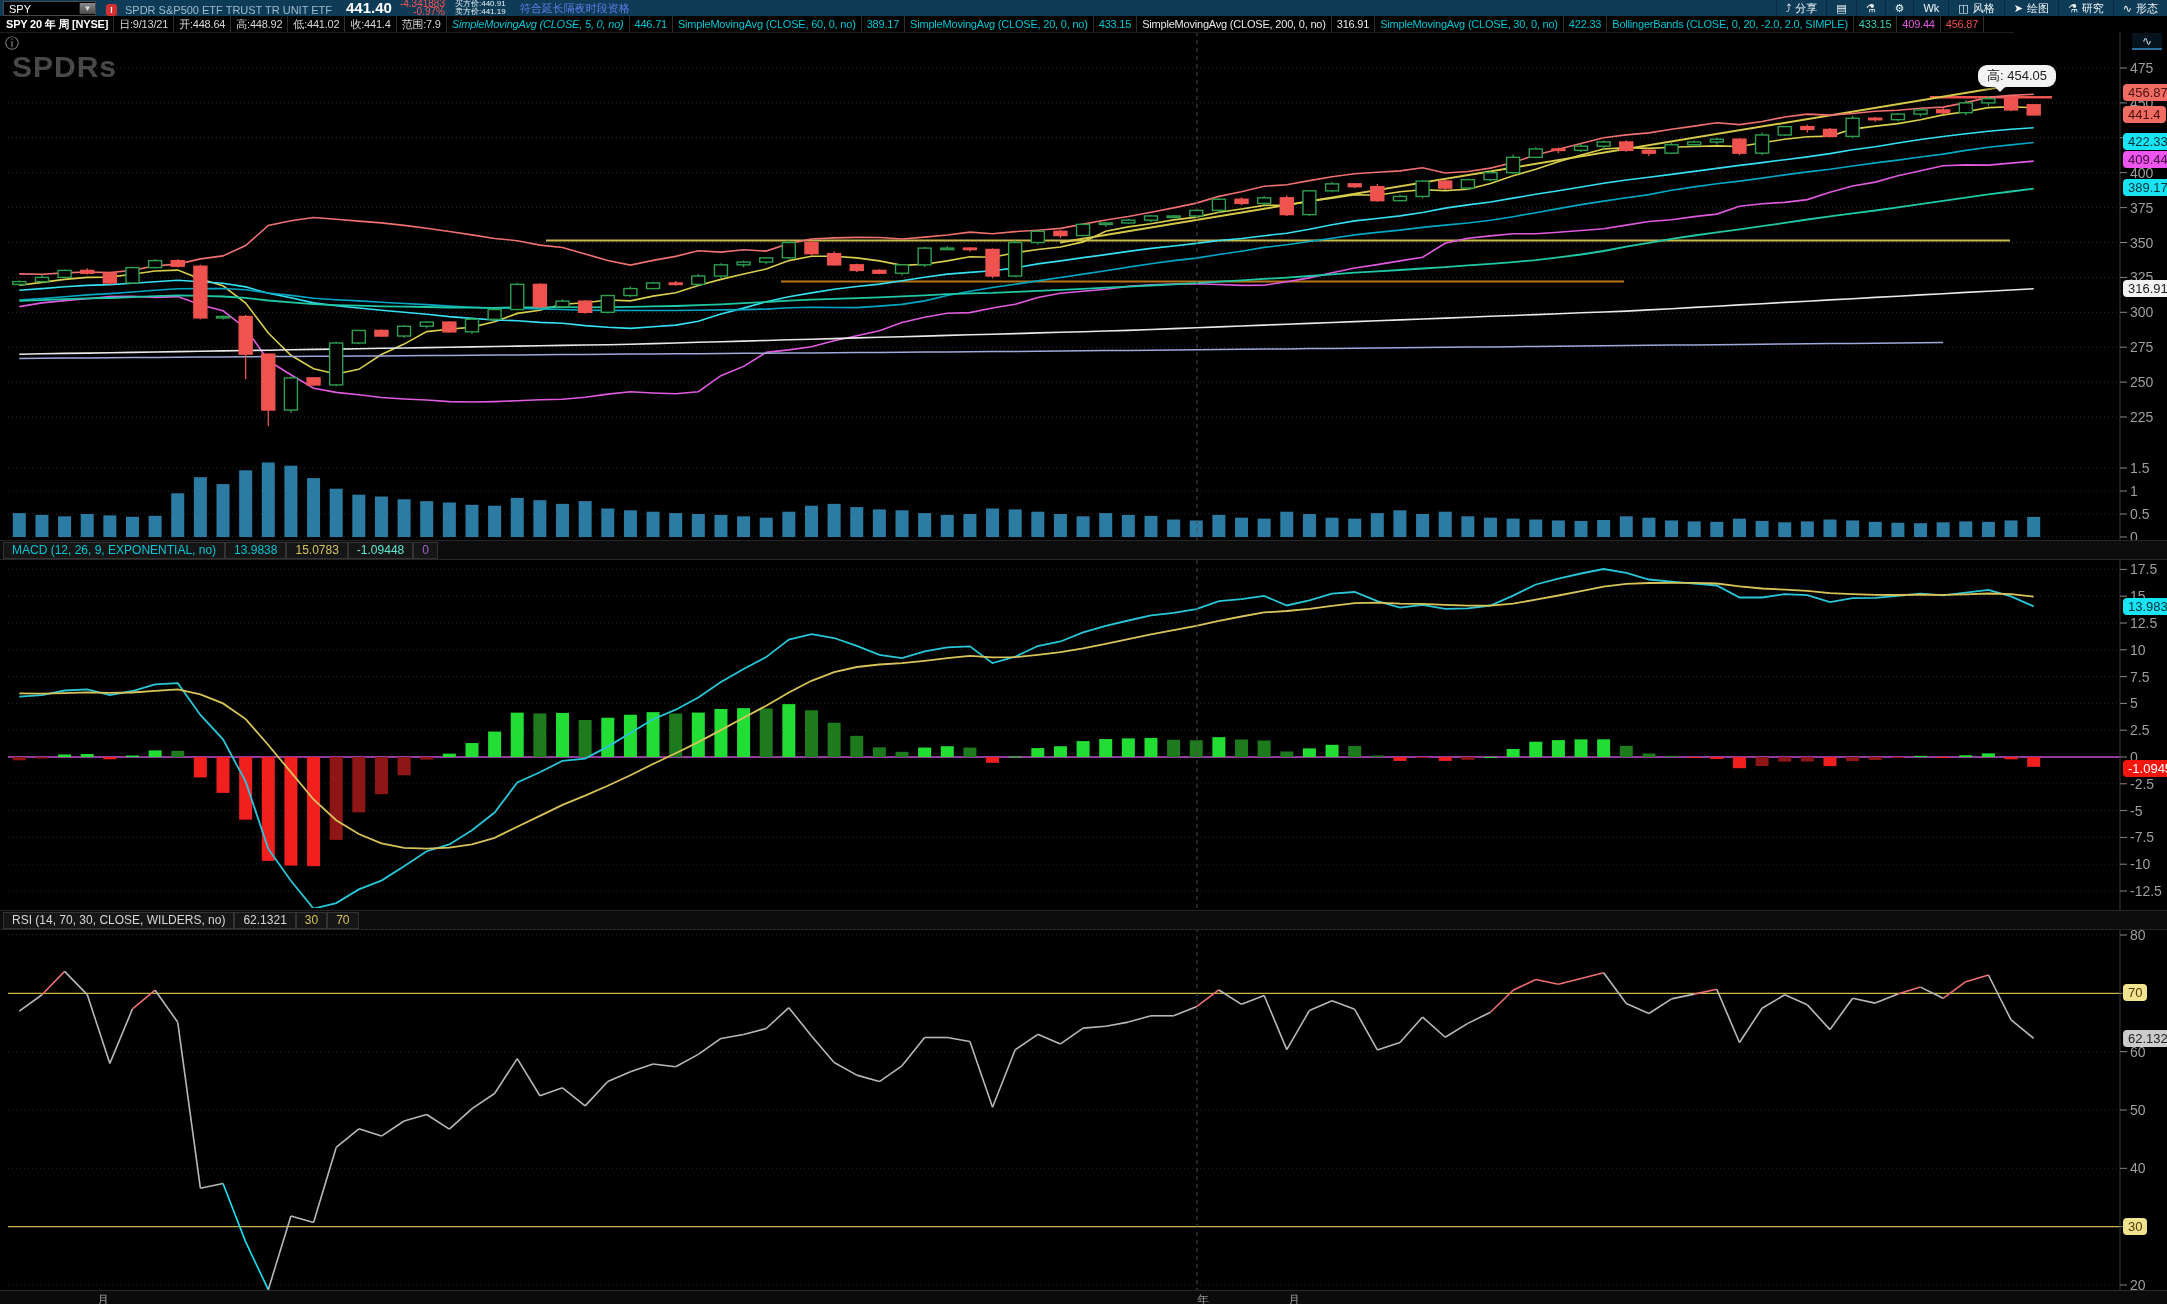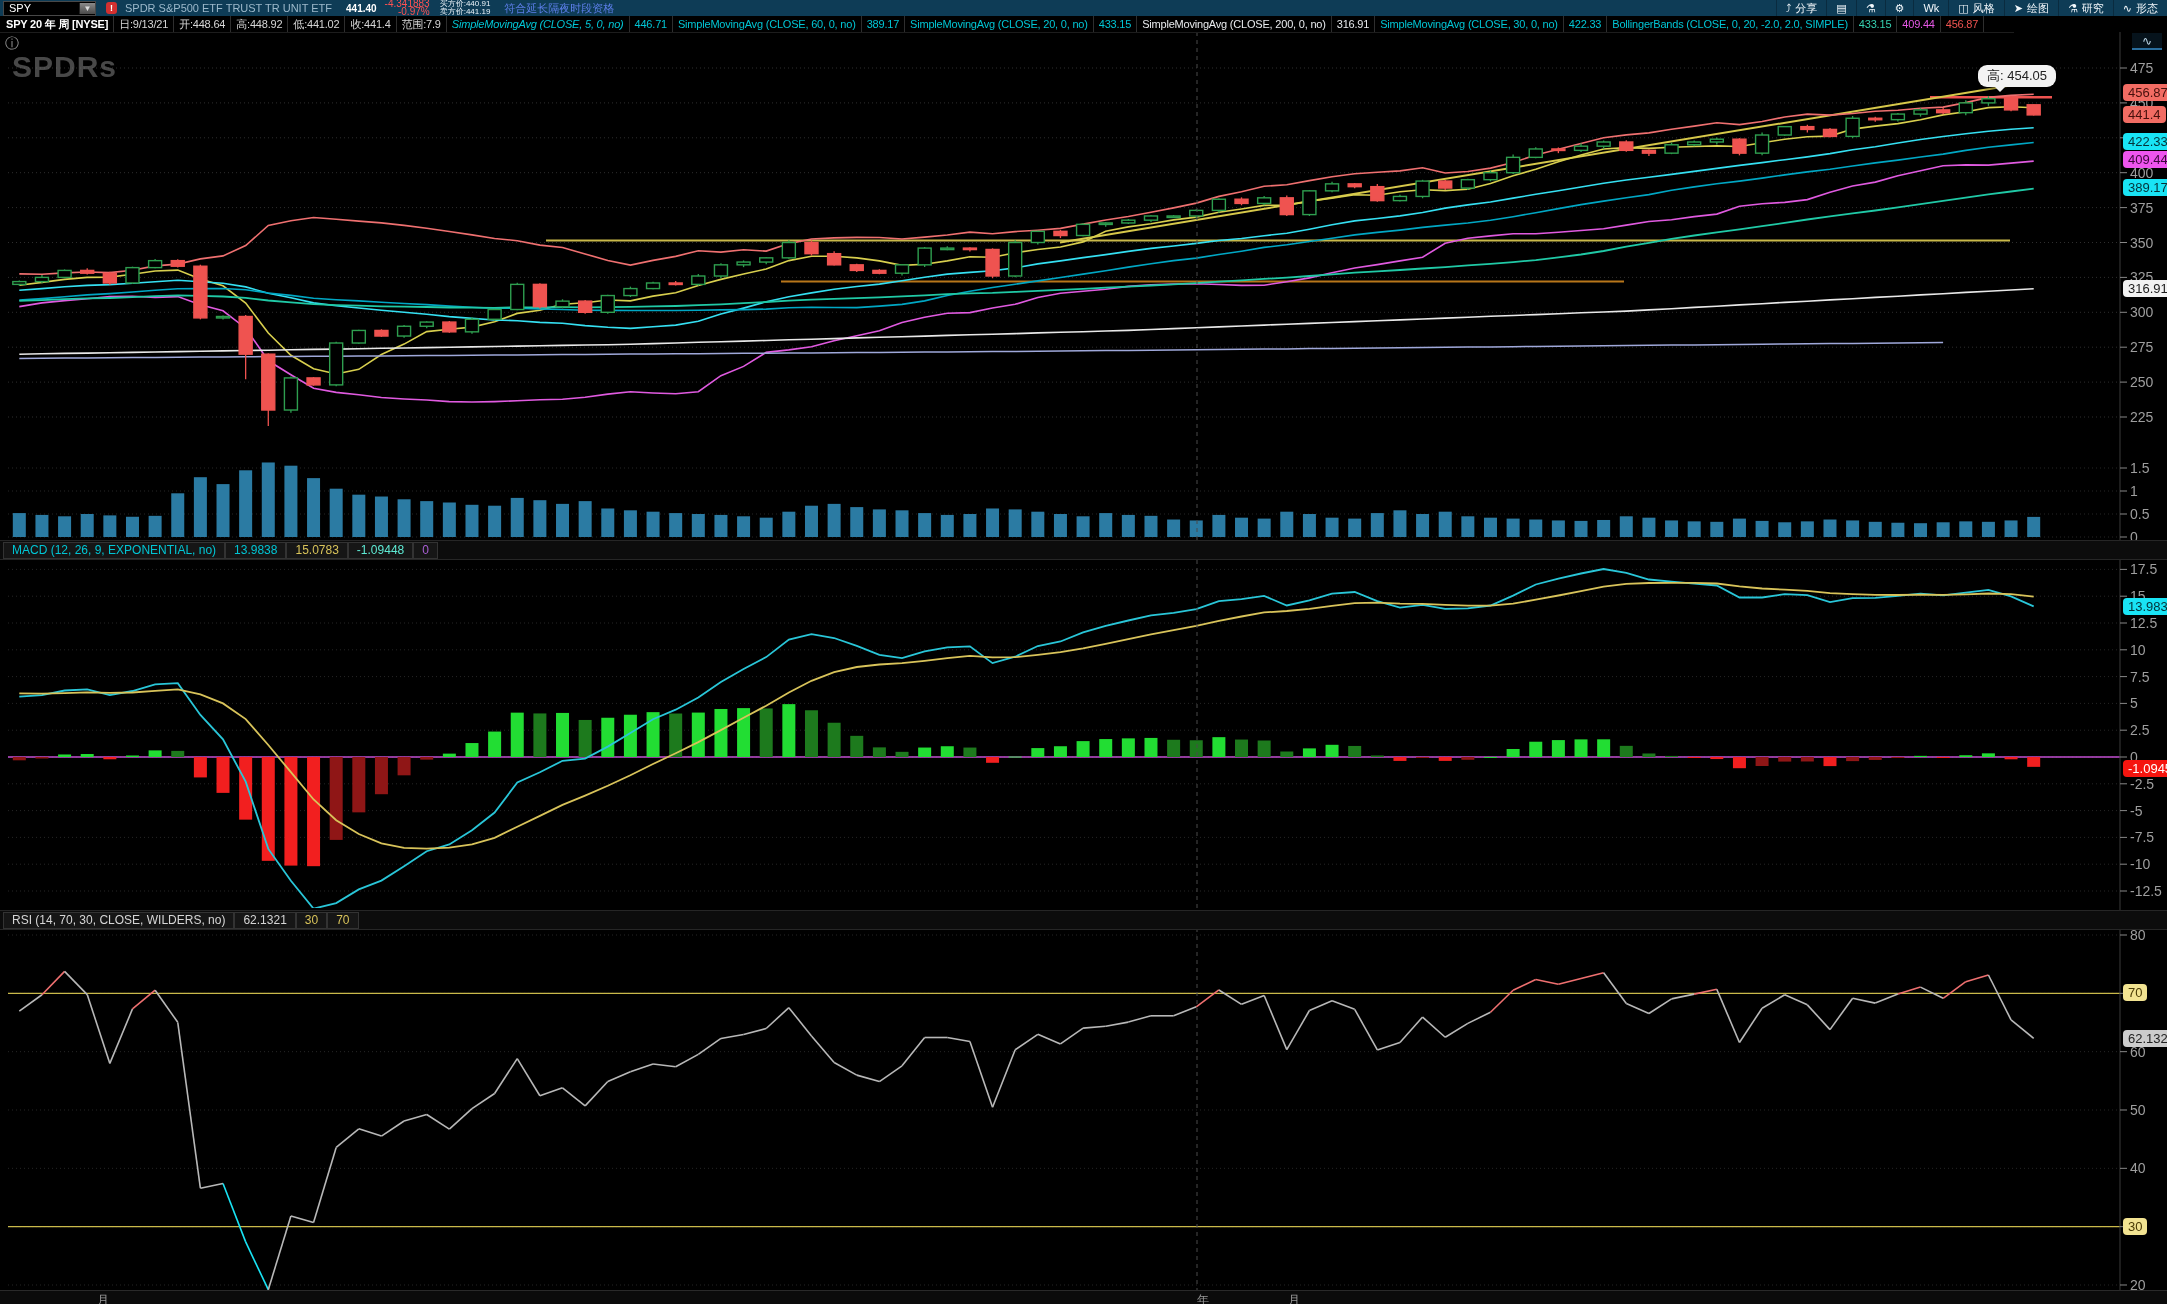--- a/index.html
+++ b/index.html
@@ -1,28 +1,28 @@
 <!DOCTYPE html>
 <html><head>
 <meta charset="utf-8">
 <style>
   html,body{margin:0;padding:0;background:#000;}
   body{width:2167px;height:1304px;position:relative;overflow:hidden;
        font-family:"Liberation Sans","DejaVu Sans",sans-serif;-webkit-font-smoothing:antialiased;}
   
   .topbar{position:absolute;left:0;top:0;width:2167px;height:16px;background:#0e3c56;
-          display:flex;align-items:center;color:#cfe3f2;font-size:11px;z-index:30;}
+          display:flex;align-items:flex-end;color:#cfe3f2;font-size:11px;z-index:30;}
   .symbol-box{width:86px;height:13px;margin-left:3px;background:#000;border:1px solid #484848;
               display:flex;align-items:center;justify-content:space-between;padding-left:5px;color:#fff;}
   .symbol-dd{width:15px;height:11px;background:linear-gradient(#8a8a8a,#4a4a4a);color:#ddd;
              font-size:8px;display:flex;align-items:center;justify-content:center;border-left:1px solid #222;}
   .alert-badge{width:11px;height:12px;background:#d23030;border-radius:3px;color:#fff;font-weight:bold;
                font-size:9px;display:flex;align-items:center;justify-content:center;margin:0 8px 0 10px;}
   .company{color:#9db9cb;margin-right:14px;white-space:nowrap;}
-  .last-price{color:#fff;font-size:10px;font-weight:bold;margin-right:8px;}
+  .last-price{color:#fff;font-size:15px;font-weight:bold;margin-right:8px;}
   .chg{display:flex;flex-direction:column;font-size:10px;line-height:8px;color:#ff5252;text-align:right;margin-right:10px;}
   .ba{display:flex;flex-direction:column;font-size:8px;line-height:8px;color:#eaf3f9;margin-right:14px;}
   .session-note{color:#5c7ee8;white-space:nowrap;}
   .tools{margin-left:auto;display:flex;height:100%;align-items:center;}
   .tool{display:flex;align-items:center;gap:4px;padding:0 9px;height:100%;color:#f2f7fb;
         border-left:1px solid #0a2b3f;cursor:pointer;white-space:nowrap;}
   .tool .ticon{font-size:11px;}
   
   .statusbar{position:absolute;left:0;top:16px;width:2014px;height:16px;background:#000;
              display:flex;align-items:center;font-size:11px;letter-spacing:-0.2px;

